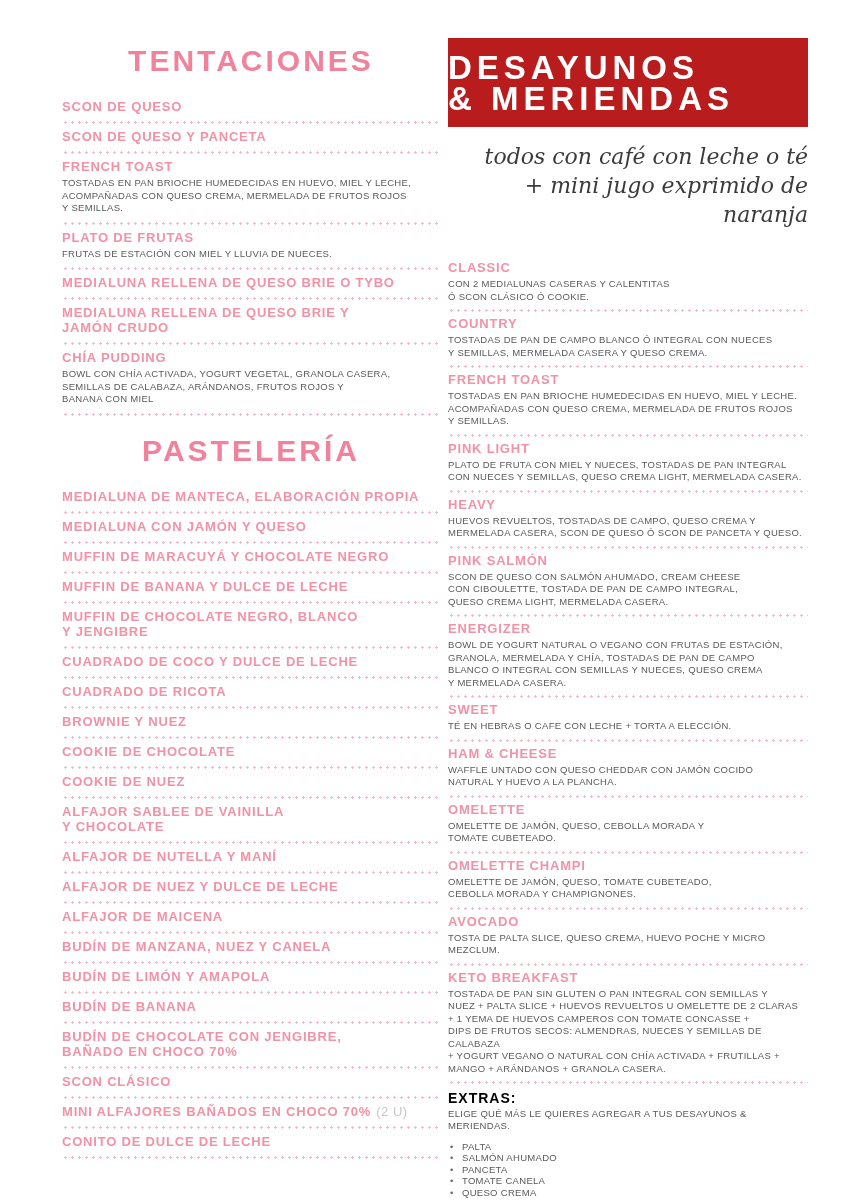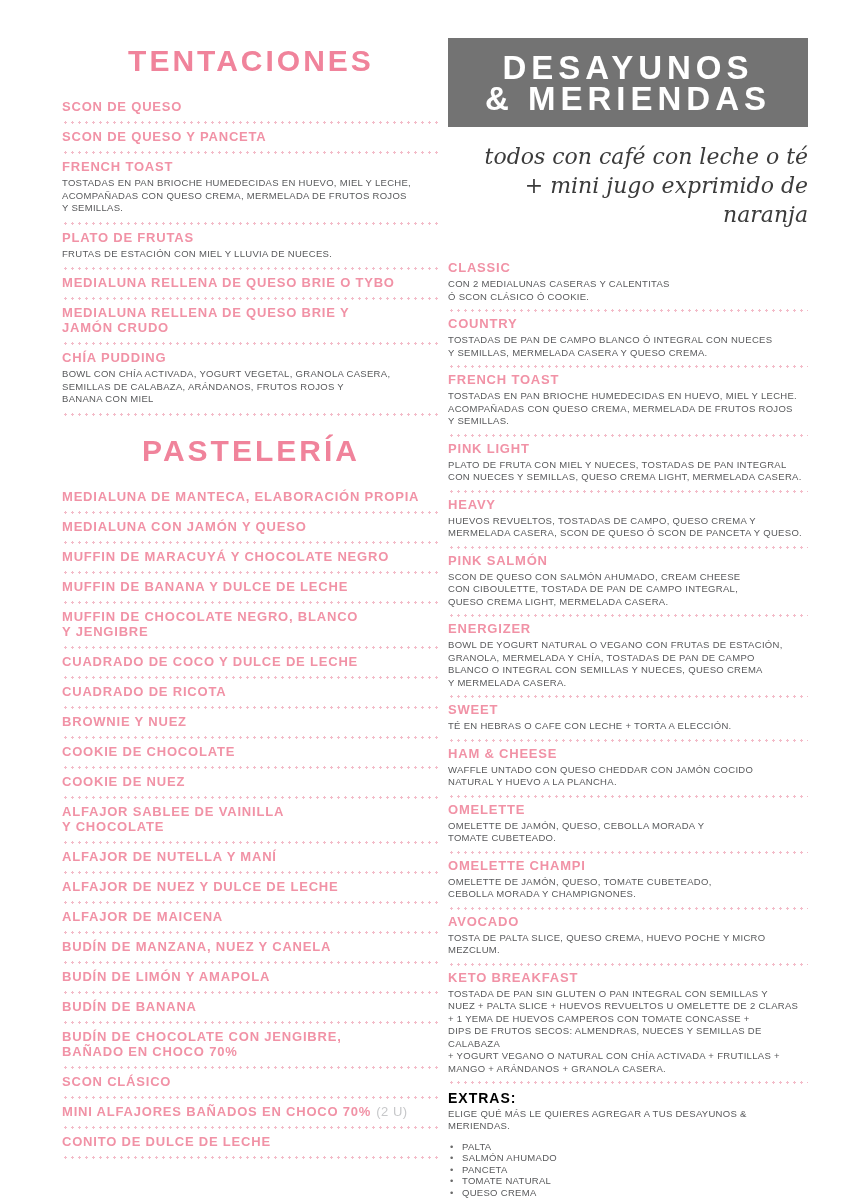--- a/index.html
+++ b/index.html
@@ -47,23 +47,22 @@
   .dots {
     margin-top: 7px;
     height: 3px;
     background-image: radial-gradient(circle, #F3BBC8 1.1px, rgba(255,255,255,0) 1.2px);
     background-size: 7px 3px;
     background-position: 0 50%;
     background-repeat: repeat-x;
   }
 
   .banner {
-    background: #737373;
+    background: #b91c1c;
     color: #ffffff;
-    text-align: center;
     padding: 14px 0 13px;
   }
   .banner-line {
     font-size: 33px;
     line-height: 31px;
     font-weight: 700;
     letter-spacing: 5px;
   }
   .subtitle {
     margin-top: 15px;
@@ -417,21 +416,21 @@
             <span>SALMÓN AHUMADO</span>
           </li>
 
   <li class="extras-item">
             <span class="bullet">•</span>
             <span>PANCETA</span>
           </li>
 
   <li class="extras-item">
             <span class="bullet">•</span>
-            <span>TOMATE NATURAL</span>
+            <span>TOMATE CANELA</span>
           </li>
 
   <li class="extras-item">
             <span class="bullet">•</span>
             <span>QUESO CREMA</span>
           </li>
 
   <li class="extras-item">
             <span class="bullet">•</span>
             <span>MERMELADA CASERA</span>

